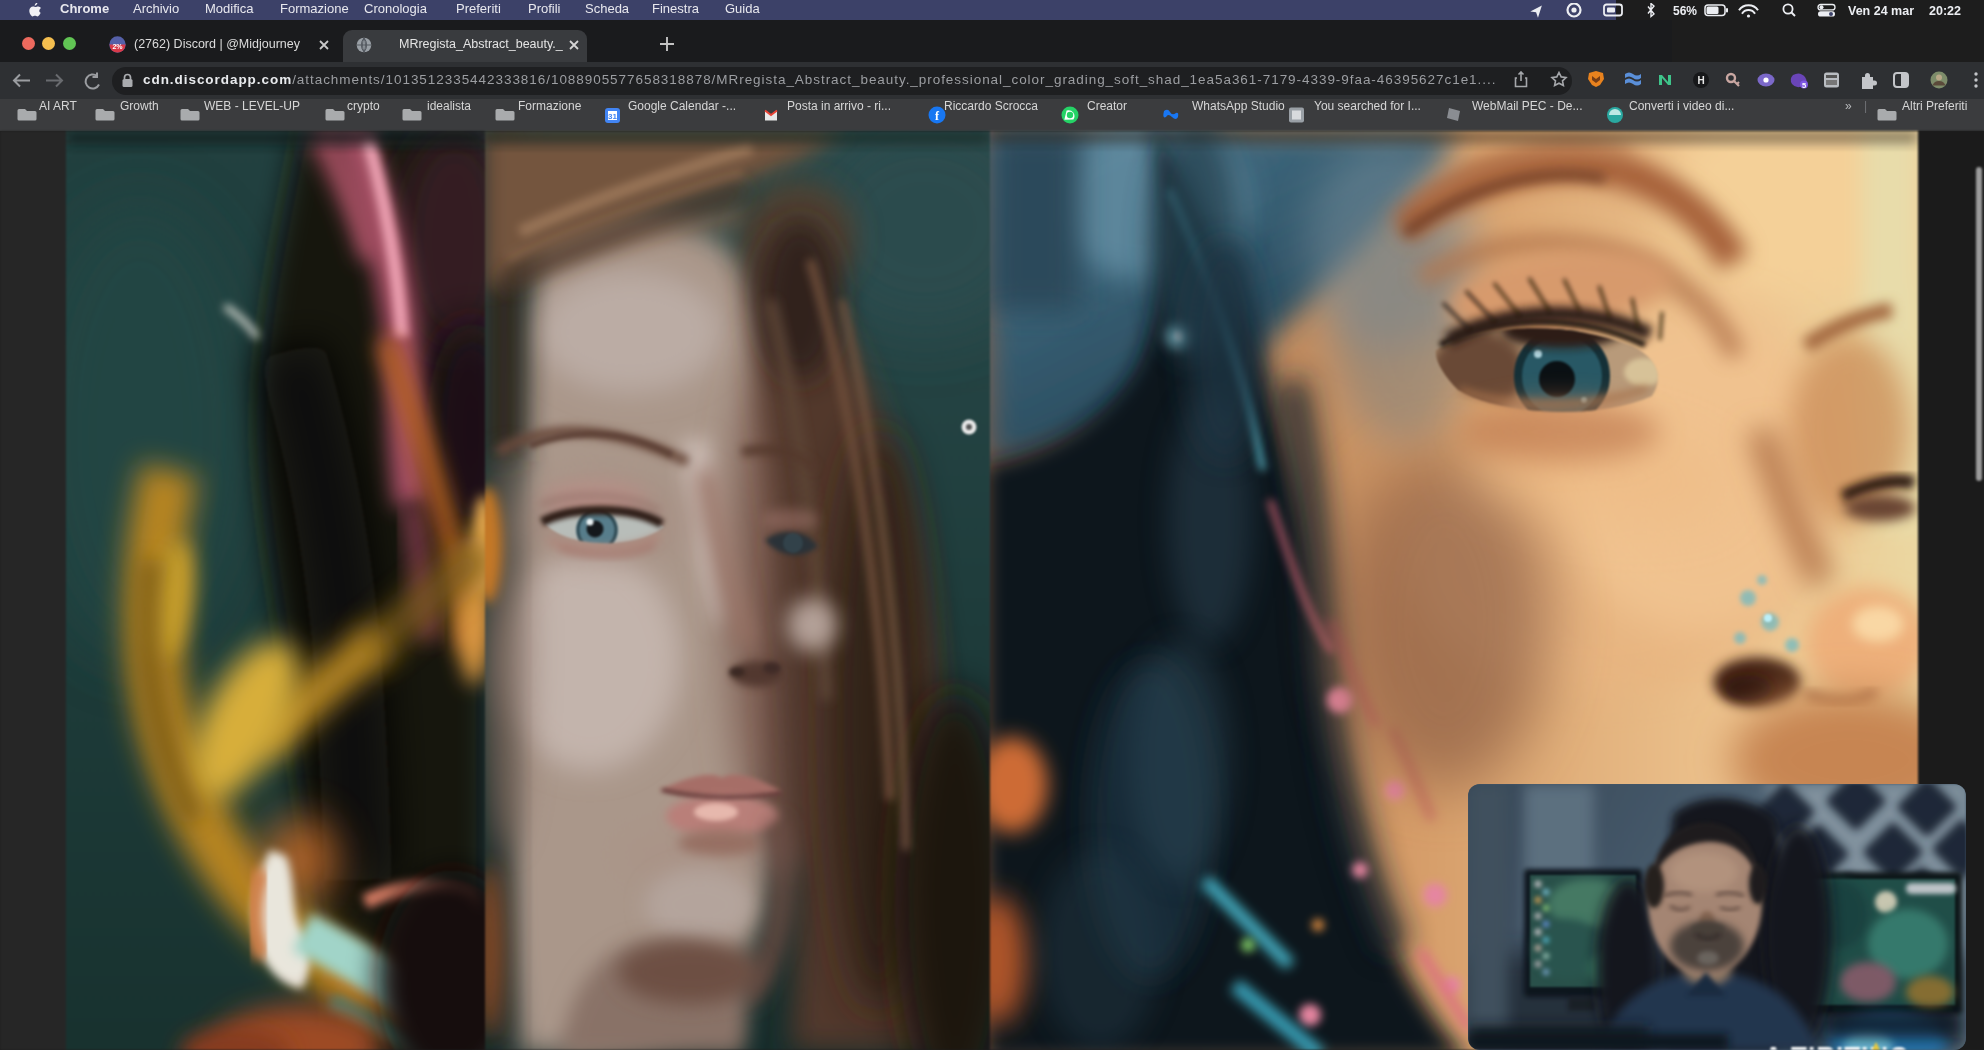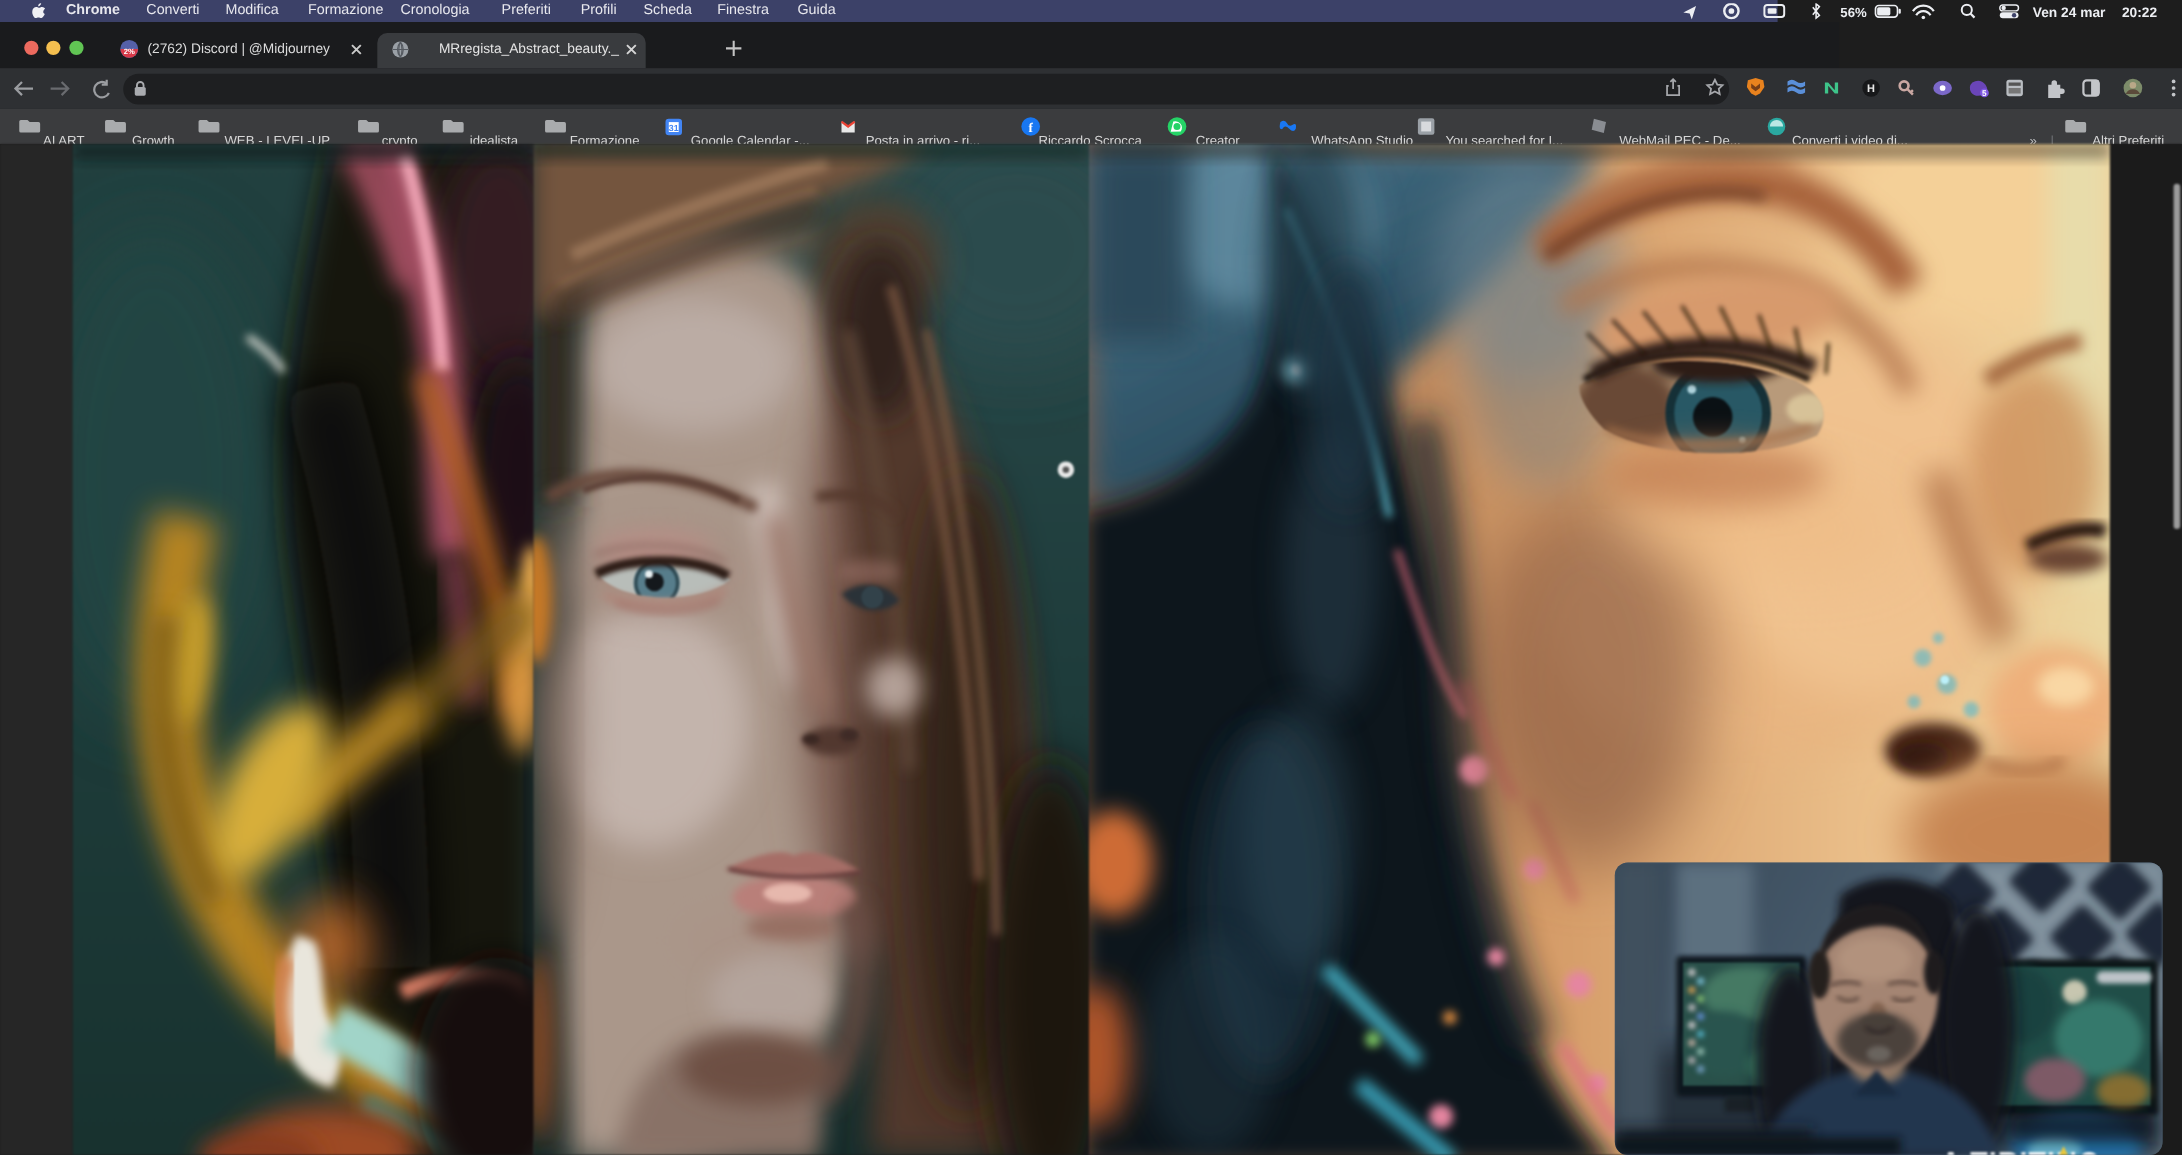--- a/index.html
+++ b/index.html
@@ -13,36 +13,36 @@
   #tabbar{position:absolute;top:20px;left:0;width:1672px;height:42px;background:#1a1b1d;}
   .tl{position:absolute;top:17px;width:13px;height:13px;border-radius:50%;}
   #activetab{position:absolute;left:343px;top:10px;width:244px;height:32px;background:#393b3e;
     border-radius:9px 9px 0 0;}
   .tabtitle{position:absolute;color:#dcdcdc;font-size:12.5px;top:17px;white-space:nowrap;}
   
   #urlbar{position:absolute;top:62px;left:0;width:1984px;height:37px;background:#2e3033;}
   #omni{position:absolute;left:112px;top:4.5px;width:1460px;height:28px;background:#1e1f21;border-radius:14px;}
   
   #bmbar{position:absolute;top:99px;left:0;width:1984px;height:32px;background:#3b3c3e;color:#d6d6d6;font-size:12px;}
-  .bm{position:absolute;top:22px;white-space:nowrap;}
+  .bm{position:absolute;top:0;white-space:nowrap;}
   
   #content{position:absolute;top:131px;left:0;width:1984px;height:919px;background:#1d1d1d;}
   #content svg{filter:blur(1.2px) saturate(0.96);}
   #webcam svg{filter:blur(1px);}
   #webcam{position:absolute;left:1468px;top:784px;width:498px;height:266px;border-radius:12px;
     overflow:hidden;background:#45586a;}
 </style>
 </head>
 <body>
 <div id="menubar">
   <svg class="abs" style="left:28px;top:3px" width="14" height="15" viewBox="0 0 14 15">
     <path fill="#f0f0f4" d="M11.3 7.9c0-1.6.9-2.4 1.7-3-.6-.9-1.6-1.4-2.7-1.5-1.1-.1-2.1.7-2.7.7-.6 0-1.5-.7-2.5-.7C3.1 3.5 1.3 5 1.3 7.8c0 2.8 2 5.6 3.2 5.6.7 0 1.6-.6 2.5-.6.9 0 1.6.6 2.5.6 1.2 0 2.8-2.5 3.2-3.7-1-.4-1.4-1.3-1.4-1.8zM8.7 1.6c.5-.6.8-1.3.7-2-.7 0-1.5.5-2 1.1-.4.5-.8 1.3-.7 2 .8.1 1.5-.4 2-1.1z"></path>
   </svg>
   <span class="mi" style="left:60px;font-weight:700">Chrome</span>
-  <span class="mi" style="left:133px">Converti</span>
+  <span class="mi" style="left:133px">Archivio</span>
   <span class="mi" style="left:205px">Modifica</span>
   <span class="mi" style="left:280px">Formazione</span>
   <span class="mi" style="left:364px">Cronologia</span>
   <span class="mi" style="left:456px">Preferiti</span>
   <span class="mi" style="left:528px">Profili</span>
   <span class="mi" style="left:585px">Scheda</span>
   <span class="mi" style="left:652px">Finestra</span>
   <span class="mi" style="left:725px">Guida</span>
   <svg class="abs" style="left:1530px;top:3px" width="460" height="15" viewBox="0 0 460 15">
     <g fill="#eceef2">
@@ -101,20 +101,21 @@
       <path d="M4 9.5 H20 M10 3.5 L4 9.5 L10 15.5"></path>
       <path d="M36 9.5 H52 M46 3.5 L52 9.5 L46 15.5" opacity="0.55"></path>
       <path d="M87 5 A7 7 0 1 0 89 13.5 M87 1.5 V6 H82.5"></path>
     </g>
   </svg>
   <div id="omni"></div>
   <svg class="abs" style="left:121px;top:11px" width="13" height="15" viewBox="0 0 13 15">
     <rect x="1.5" y="6" width="10" height="8" rx="1.5" fill="#a9abaf"></rect>
     <path d="M3.5 6 V4.5 a3 3 0 0 1 6 0 V6" fill="none" stroke="#a9abaf" stroke-width="1.7"></path>
   </svg>
+  <div class="abs" style="left:143px;top:10px;letter-spacing:0.95px;font-size:13.5px;color:#e8eaed;font-weight:600;white-space:nowrap">cdn.discordapp.com<span style="color:#9c9ea2;font-weight:400">/attachments/1013512335442333816/1088905577658318878/MRregista_Abstract_beauty._professional_color_grading_soft_shad_1ea5a361-7179-4339-9faa-46395627c1e1....</span></div>
   <svg class="abs" style="left:1514px;top:9px" width="54" height="17" viewBox="0 0 54 17">
     <g stroke="#a5a7ab" stroke-width="1.6" fill="none">
       <path d="M3 7 H1.5 V15.5 H12.5 V7 H11 M7 1 V10 M4.5 3.5 L7 1 L9.5 3.5"></path>
       <path d="M45 1.5 L47.2 5.9 L52 6.5 L48.5 9.8 L49.4 14.5 L45 12.2 L40.6 14.5 L41.5 9.8 L38 6.5 L42.8 5.9 Z"></path>
     </g>
   </svg>
   <svg class="abs" style="left:1588px;top:9px" width="396" height="18" viewBox="0 0 396 18">
     <path d="M1 2 L8 0 L15 2 L16 8 L12 14 L8 16 L4 14 L0 8 Z" fill="#e8821e"></path>
     <path d="M4 5 L8 8 L12 5 L12 9 L8 12 L4 9 Z" fill="#763d16"></path>
     <path d="M37 3 q4 -3 8 0 q4 3 8 0 v4 q-4 3 -8 0 q-4 -3 -8 0 Z M37 9 q4 -3 8 0 q4 3 8 0 v4 q-4 3 -8 0 q-4 -3 -8 0 Z" fill="#5a8fd9"></path>

